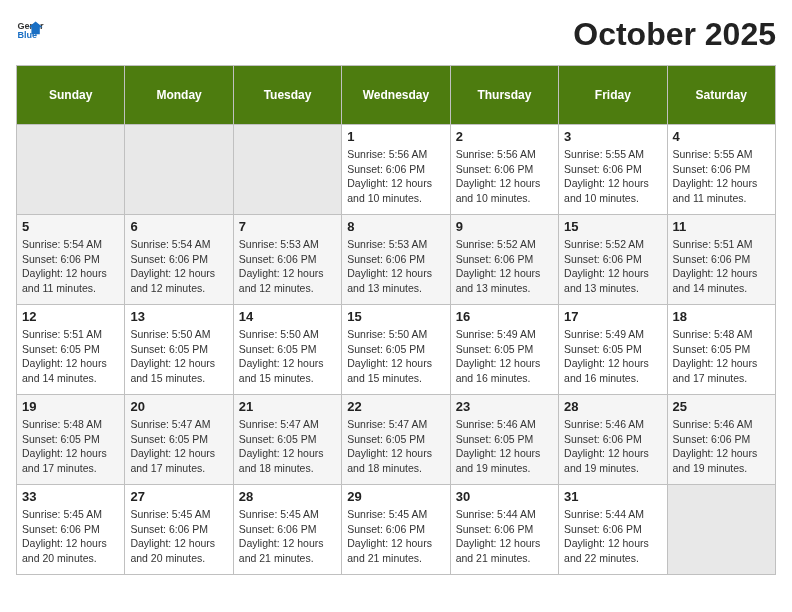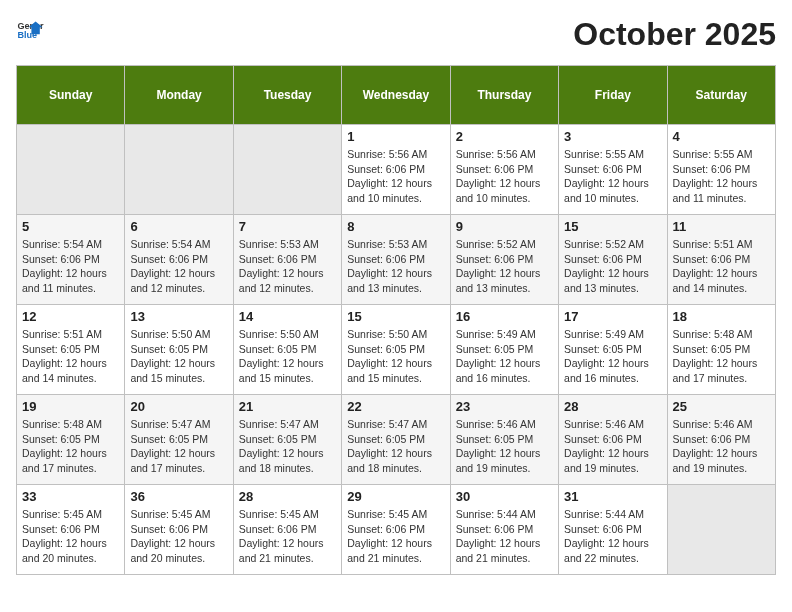--- a/index.html
+++ b/index.html
@@ -216,21 +216,21 @@
           <div class="day-number">25</div>
           <div class="day-info">Sunrise: 5:46 AM<br>Sunset: 6:06 PM<br>Daylight: 12 hours and 19 minutes.</div>
         </td>
       </tr>
       <tr>
         <td>
           <div class="day-number">33</div>
           <div class="day-info">Sunrise: 5:45 AM<br>Sunset: 6:06 PM<br>Daylight: 12 hours and 20 minutes.</div>
         </td>
         <td>
-          <div class="day-number">36</div>
+          <div class="day-number">27</div>
           <div class="day-info">Sunrise: 5:45 AM<br>Sunset: 6:06 PM<br>Daylight: 12 hours and 20 minutes.</div>
         </td>
         <td>
           <div class="day-number">28</div>
           <div class="day-info">Sunrise: 5:45 AM<br>Sunset: 6:06 PM<br>Daylight: 12 hours and 21 minutes.</div>
         </td>
         <td>
           <div class="day-number">29</div>
           <div class="day-info">Sunrise: 5:45 AM<br>Sunset: 6:06 PM<br>Daylight: 12 hours and 21 minutes.</div>
         </td>

